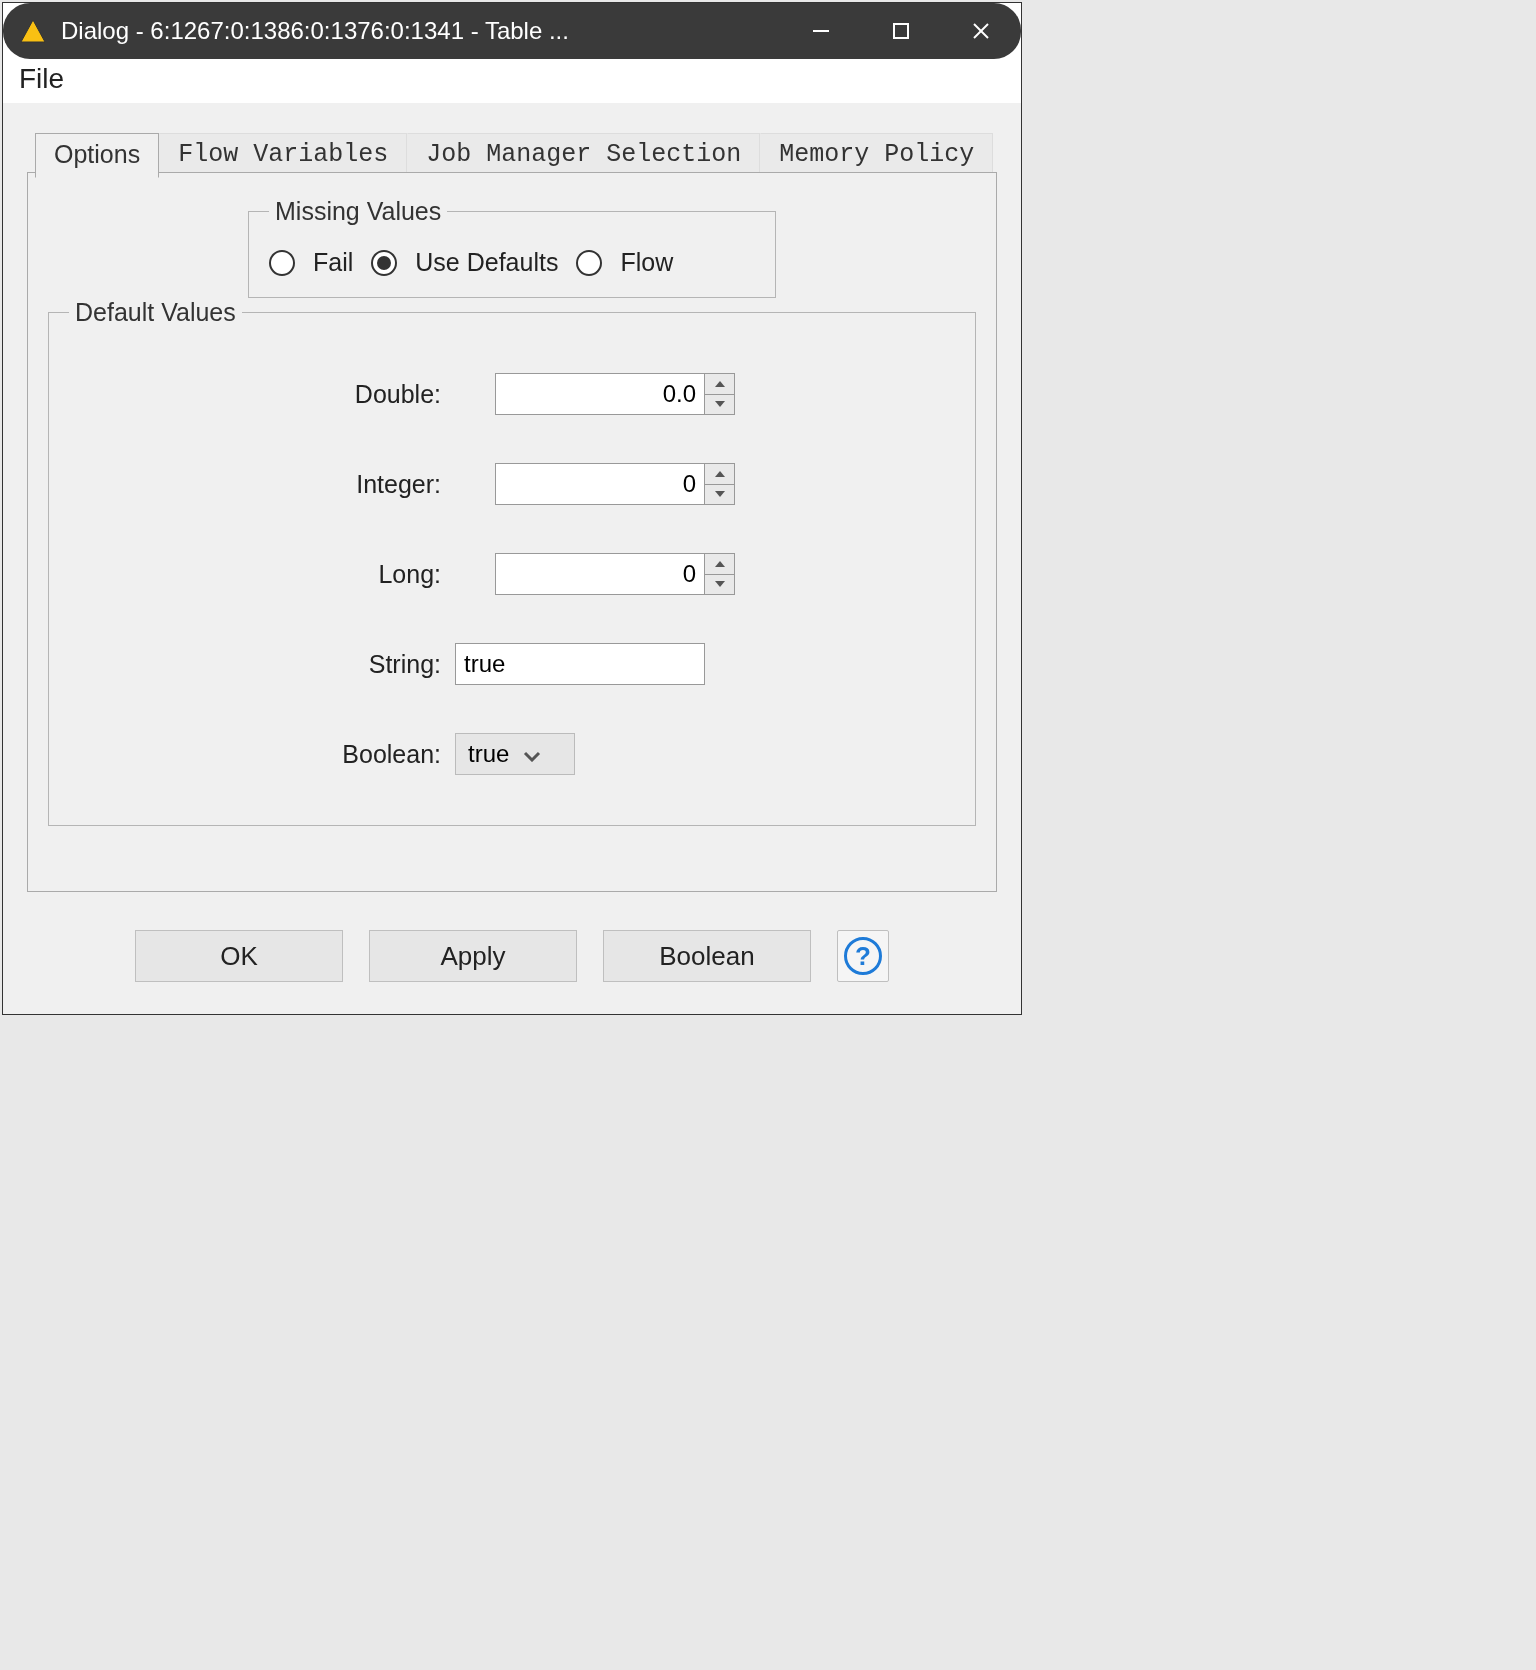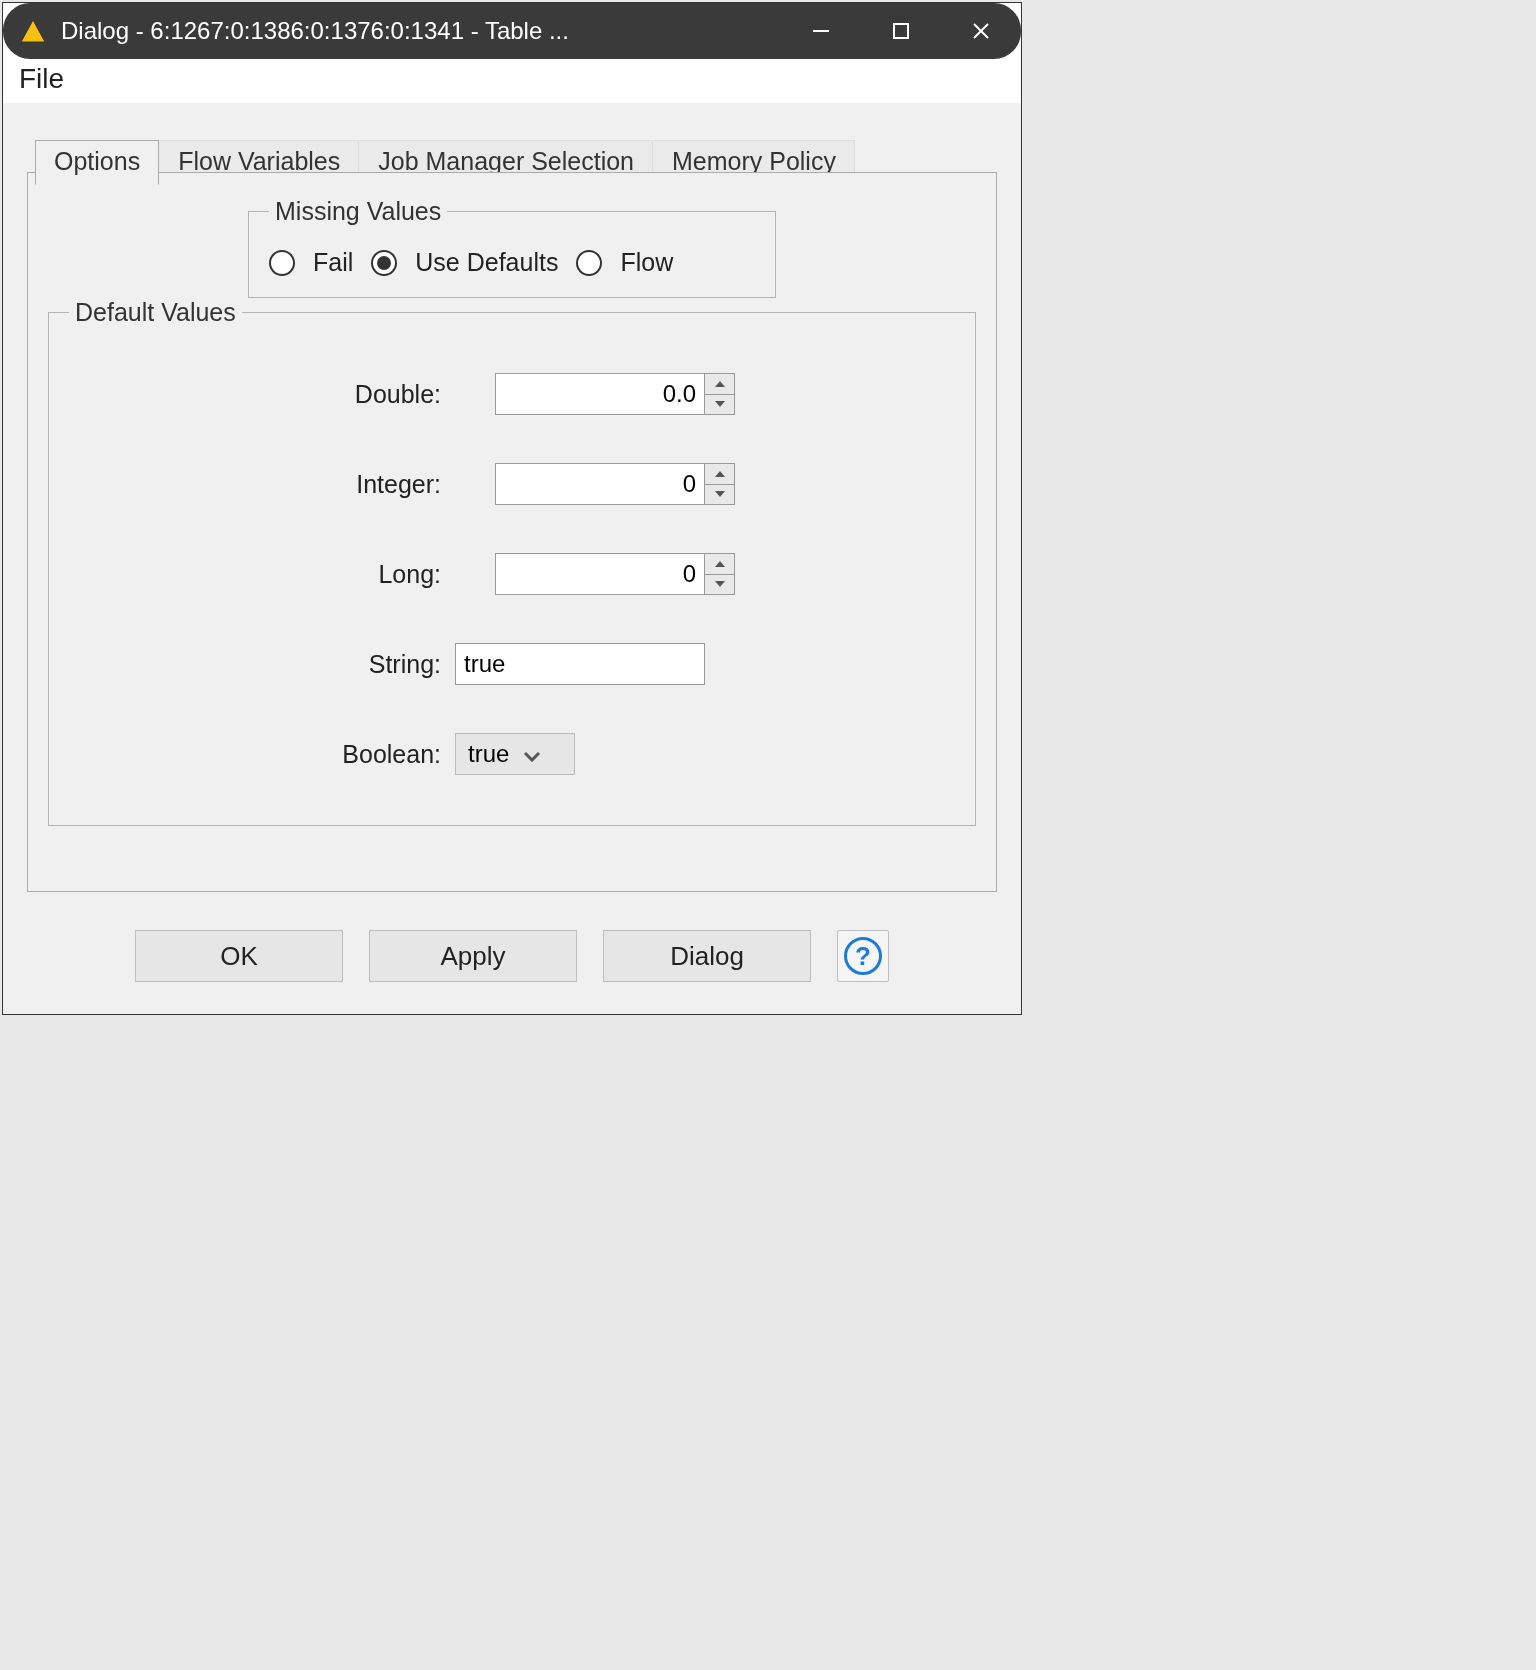--- a/index.html
+++ b/index.html
@@ -47,33 +47,34 @@
       border-bottom: none;
       margin-left: 8px;
     }
     .tab {
       padding: 6px 18px 8px 18px;
       background:#f0f0f0;
       border:1px solid transparent;
       font-size:25px;
       color:#333;
       position:relative;
-      top:13px;
+      top:6px;
     }
     .tab.active {
       background:#f0f0f0;
       border:1px solid #aaa;
       border-bottom:1px solid #f0f0f0;
       z-index:2;
     }
     .tab:not(.active){
       border-top:1px solid #ddd;
       border-right:1px solid #ddd;
       border-left:1px solid transparent;
       background:#eaeaea;
+      font-family:Liberation Mono, monospace;
     }
     .tabpanel {
       border:1px solid #aaa;
       padding: 24px 20px 20px 20px;
       background:#f0f0f0;
       min-height: 720px;
       position:relative;
     }
     fieldset.groupbox {
       border:1px solid #b5b5b5;
@@ -265,21 +266,21 @@
     </div>
 
     <div class="buttonbar">
       <div class="btn">
           <span>OK</span>
         </div>
       <div class="btn">
           <span>Apply</span>
         </div>
       <div class="btn">
-          <span>Dialog</span>
+          <span>Boolean</span>
         </div>
       <div class="help-btn">
         <span class="qcircle">
             <span>?</span>
           </span>
       </div>
     </div>
   </div>
 </div>
 

